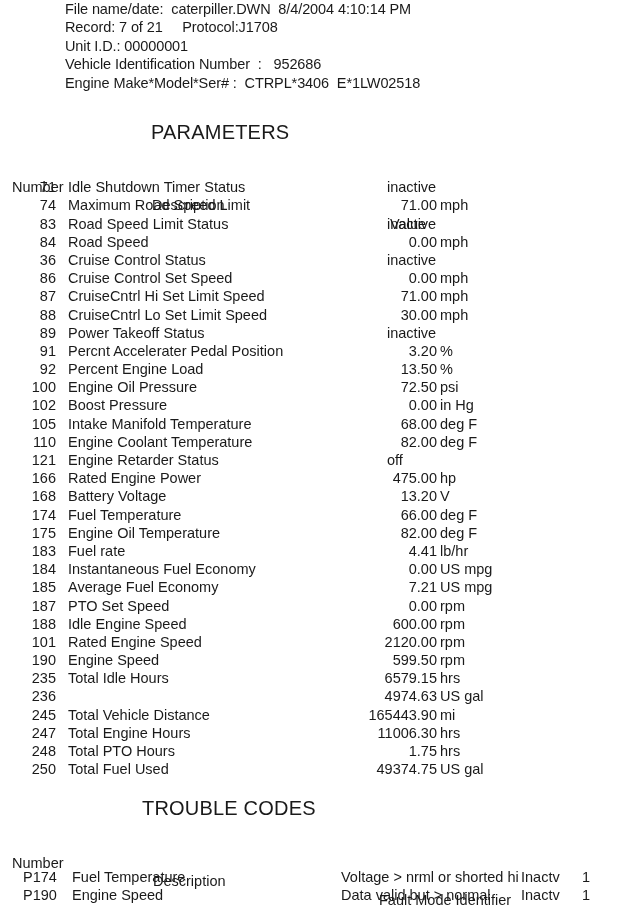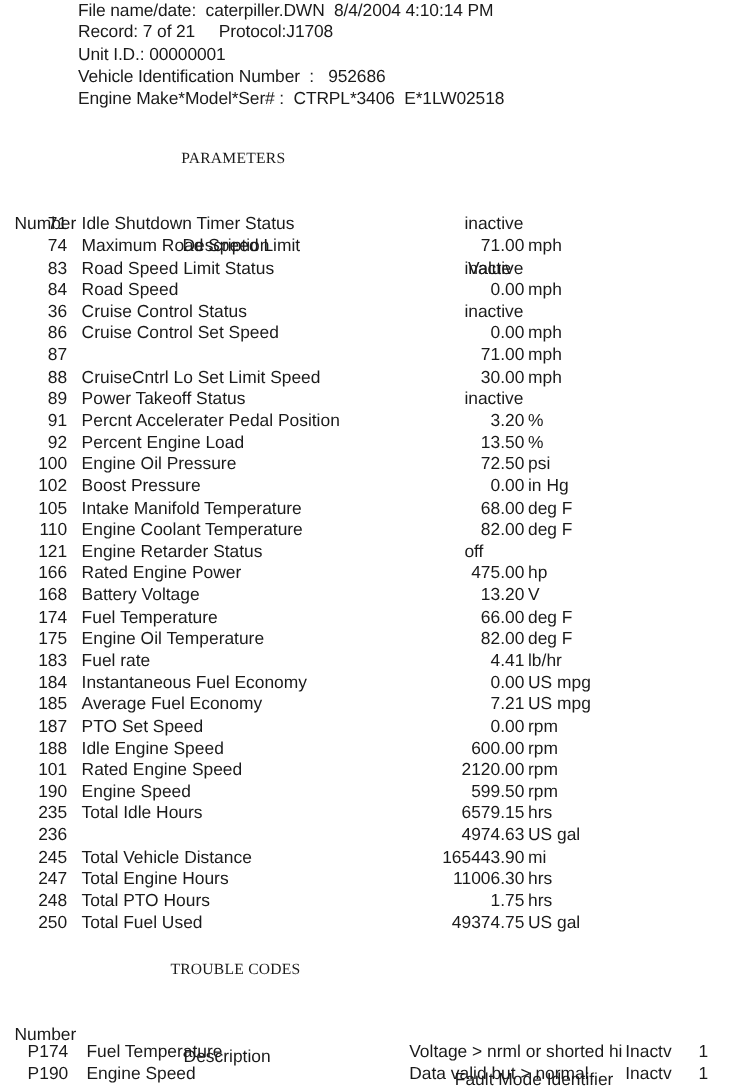--- a/index.html
+++ b/index.html
@@ -36,25 +36,24 @@
   .report-header .hline {
     font-size: 14.5px;
     line-height: 18.4px;
     white-space: pre;
     letter-spacing: -0.1px;
   }
 
   
   .section-title {
     position: absolute;
-    font-size: 13px;
+    font-size: 20px;
     line-height: 18px;
     letter-spacing: 0.2px;
     white-space: pre;
-    font-family: Liberation Serif, serif;
   }
   #params-title { left: 139px; top: 123px; }
   #codes-title  { left: 130px; top: 799px; }
 
   
   .params {
     position: absolute;
     left: 0px;
     top: 160px;
     width: 627px;
@@ -144,21 +143,21 @@
       <span class="hdr-desc">Description</span>
       <span class="hdr-value">Value</span>
     </div>
     <div id="params-body">
         <div class="row"><span class="c-num">71</span><span class="c-desc">Idle Shutdown Timer Status</span><span class="c-valtext">inactive</span></div>
         <div class="row"><span class="c-num">74</span><span class="c-desc">Maximum Road Speed Limit</span><span class="c-valnum">71.00</span><span class="c-valunit">mph</span></div>
         <div class="row"><span class="c-num">83</span><span class="c-desc">Road Speed Limit Status</span><span class="c-valtext">inactive</span></div>
         <div class="row"><span class="c-num">84</span><span class="c-desc">Road Speed</span><span class="c-valnum">0.00</span><span class="c-valunit">mph</span></div>
         <div class="row"><span class="c-num">36</span><span class="c-desc">Cruise Control Status</span><span class="c-valtext">inactive</span></div>
         <div class="row"><span class="c-num">86</span><span class="c-desc">Cruise Control Set Speed</span><span class="c-valnum">0.00</span><span class="c-valunit">mph</span></div>
-        <div class="row"><span class="c-num">87</span><span class="c-valnum">71.00</span><span class="c-valunit">mph</span></div>
+        <div class="row"><span class="c-num">87</span><span class="c-desc">CruiseCntrl Hi Set Limit Speed</span><span class="c-valnum">71.00</span><span class="c-valunit">mph</span></div>
         <div class="row"><span class="c-num">88</span><span class="c-desc">CruiseCntrl Lo Set Limit Speed</span><span class="c-valnum">30.00</span><span class="c-valunit">mph</span></div>
         <div class="row"><span class="c-num">89</span><span class="c-desc">Power Takeoff Status</span><span class="c-valtext">inactive</span></div>
         <div class="row"><span class="c-num">91</span><span class="c-desc">Percnt Accelerater Pedal Position</span><span class="c-valnum">3.20</span><span class="c-valunit">%</span></div>
         <div class="row"><span class="c-num">92</span><span class="c-desc">Percent Engine Load</span><span class="c-valnum">13.50</span><span class="c-valunit">%</span></div>
         <div class="row"><span class="c-num">100</span><span class="c-desc">Engine Oil Pressure</span><span class="c-valnum">72.50</span><span class="c-valunit">psi</span></div>
         <div class="row"><span class="c-num">102</span><span class="c-desc">Boost Pressure</span><span class="c-valnum">0.00</span><span class="c-valunit">in Hg</span></div>
         <div class="row"><span class="c-num">105</span><span class="c-desc">Intake Manifold Temperature</span><span class="c-valnum">68.00</span><span class="c-valunit">deg F</span></div>
         <div class="row"><span class="c-num">110</span><span class="c-desc">Engine Coolant Temperature</span><span class="c-valnum">82.00</span><span class="c-valunit">deg F</span></div>
         <div class="row"><span class="c-num">121</span><span class="c-desc">Engine Retarder Status</span><span class="c-valtext">off</span></div>
         <div class="row"><span class="c-num">166</span><span class="c-desc">Rated Engine Power</span><span class="c-valnum">475.00</span><span class="c-valunit">hp</span></div>

